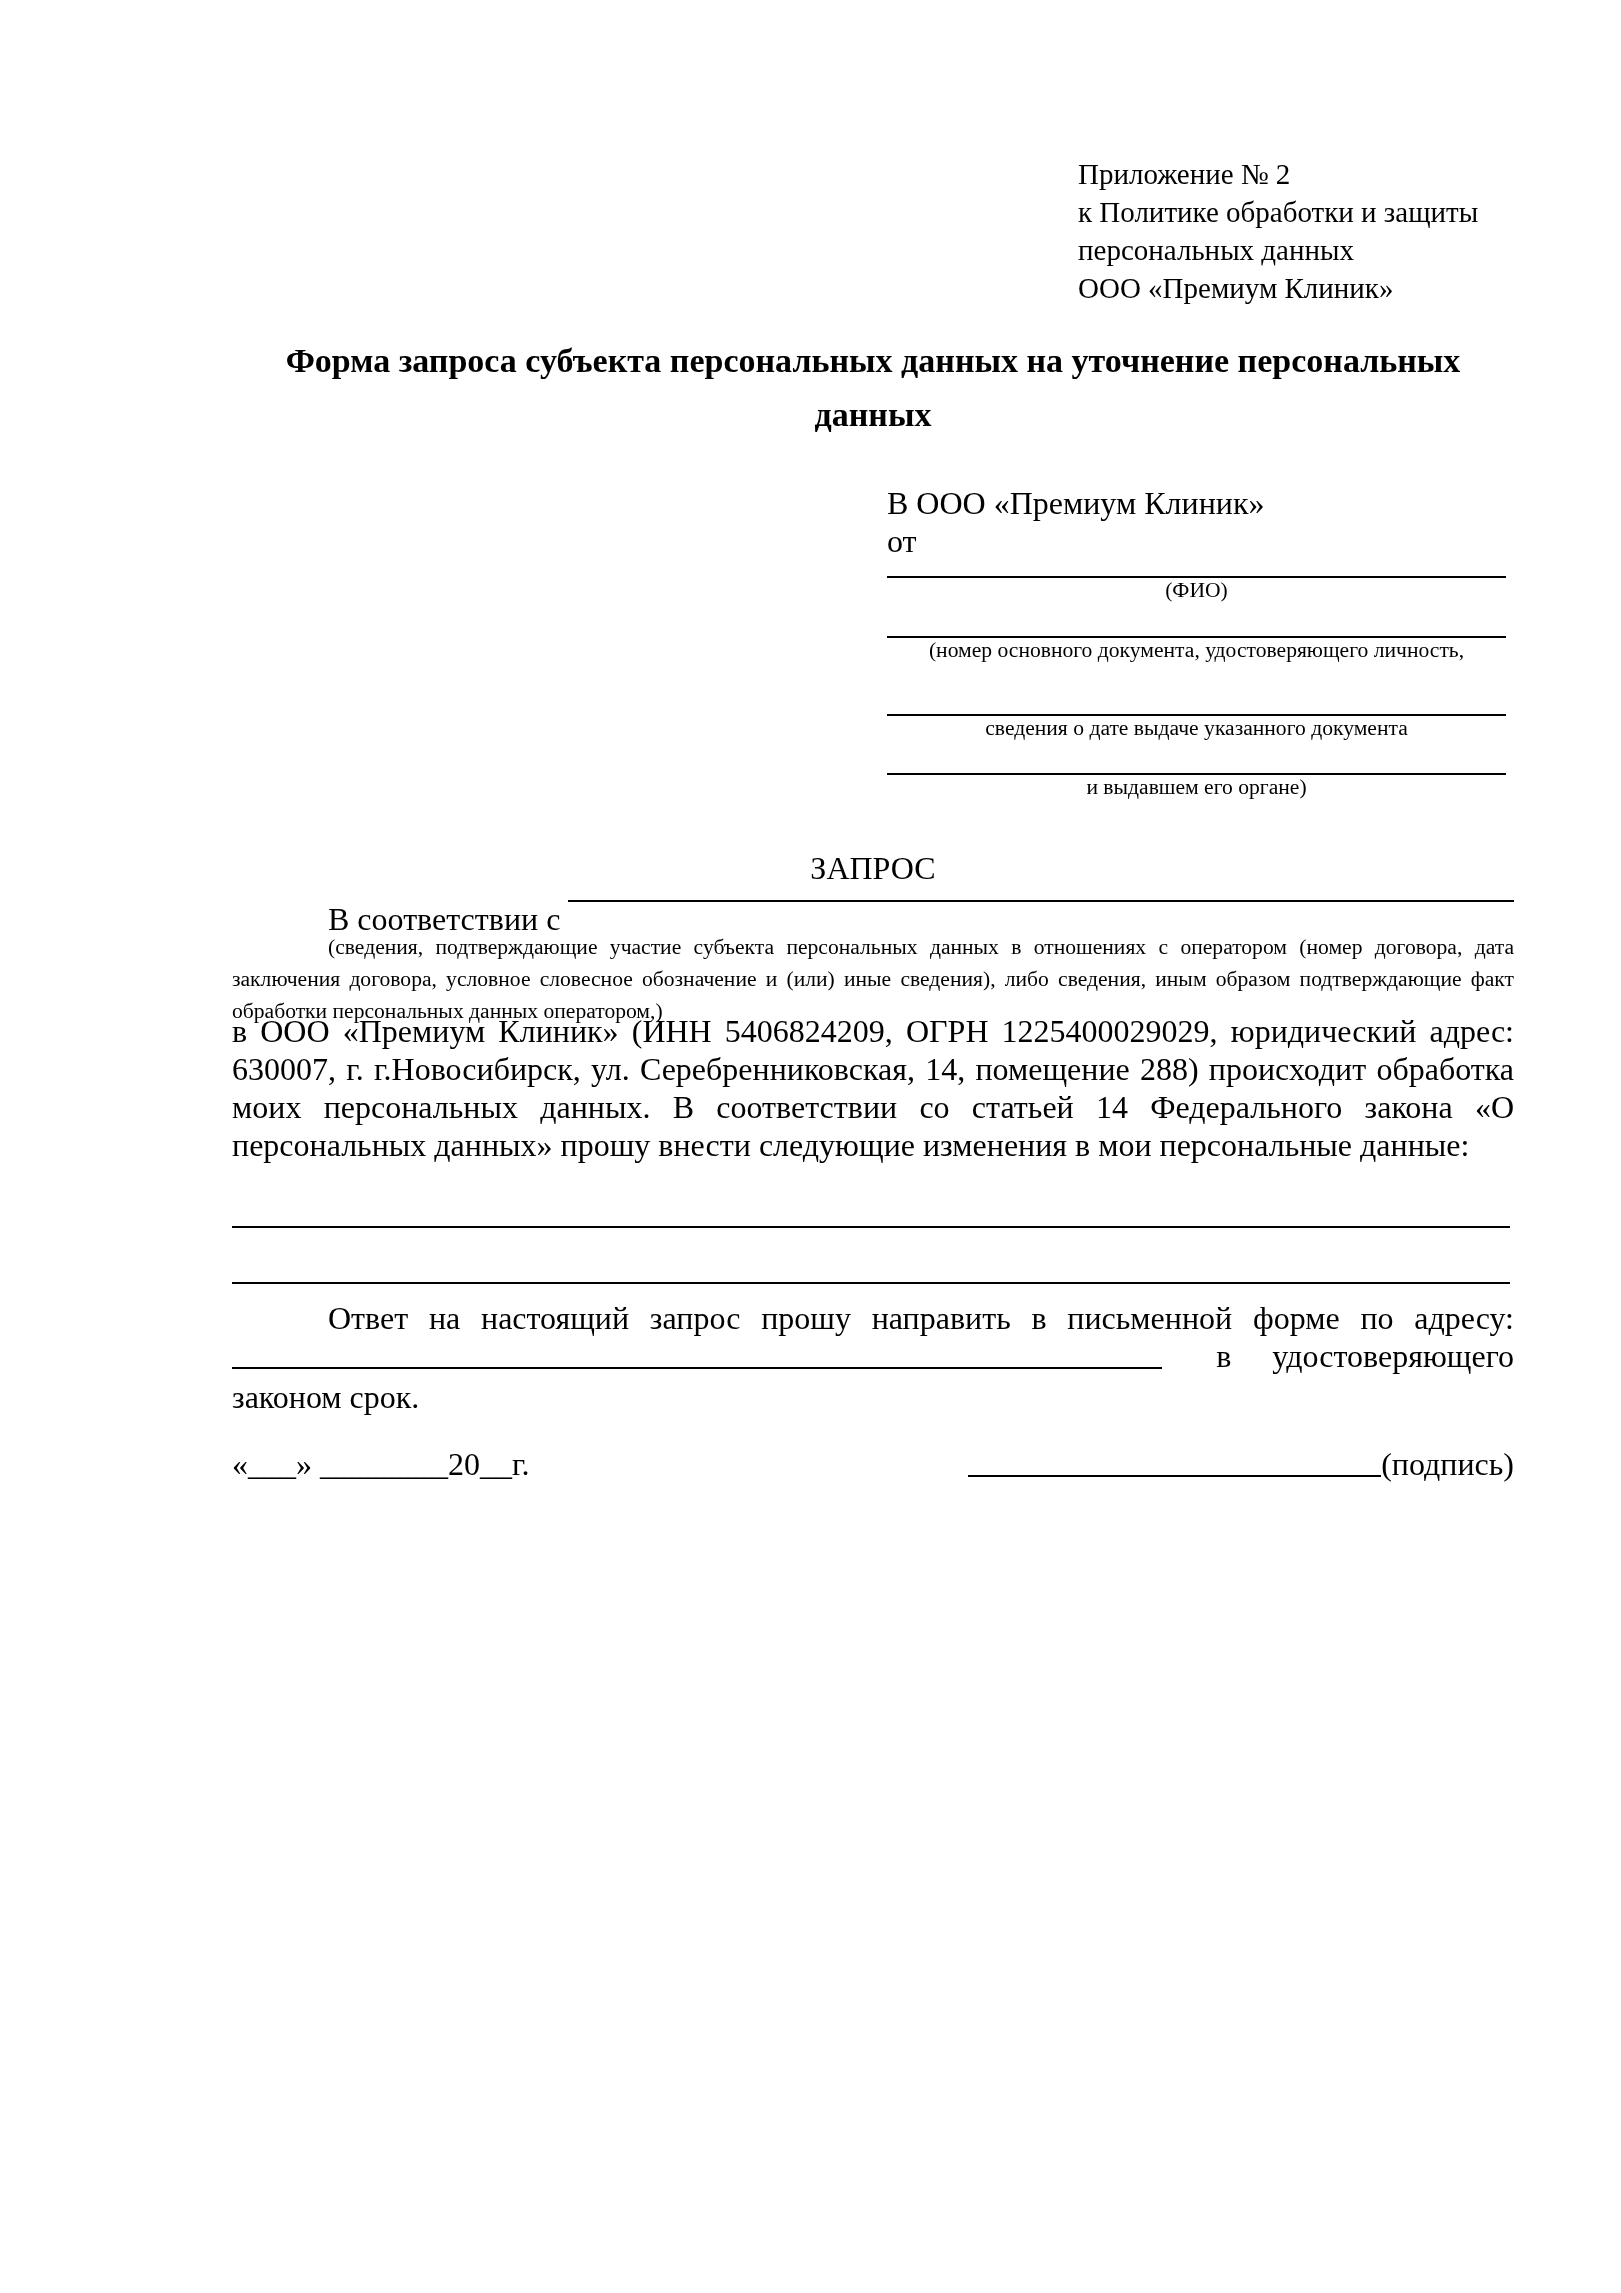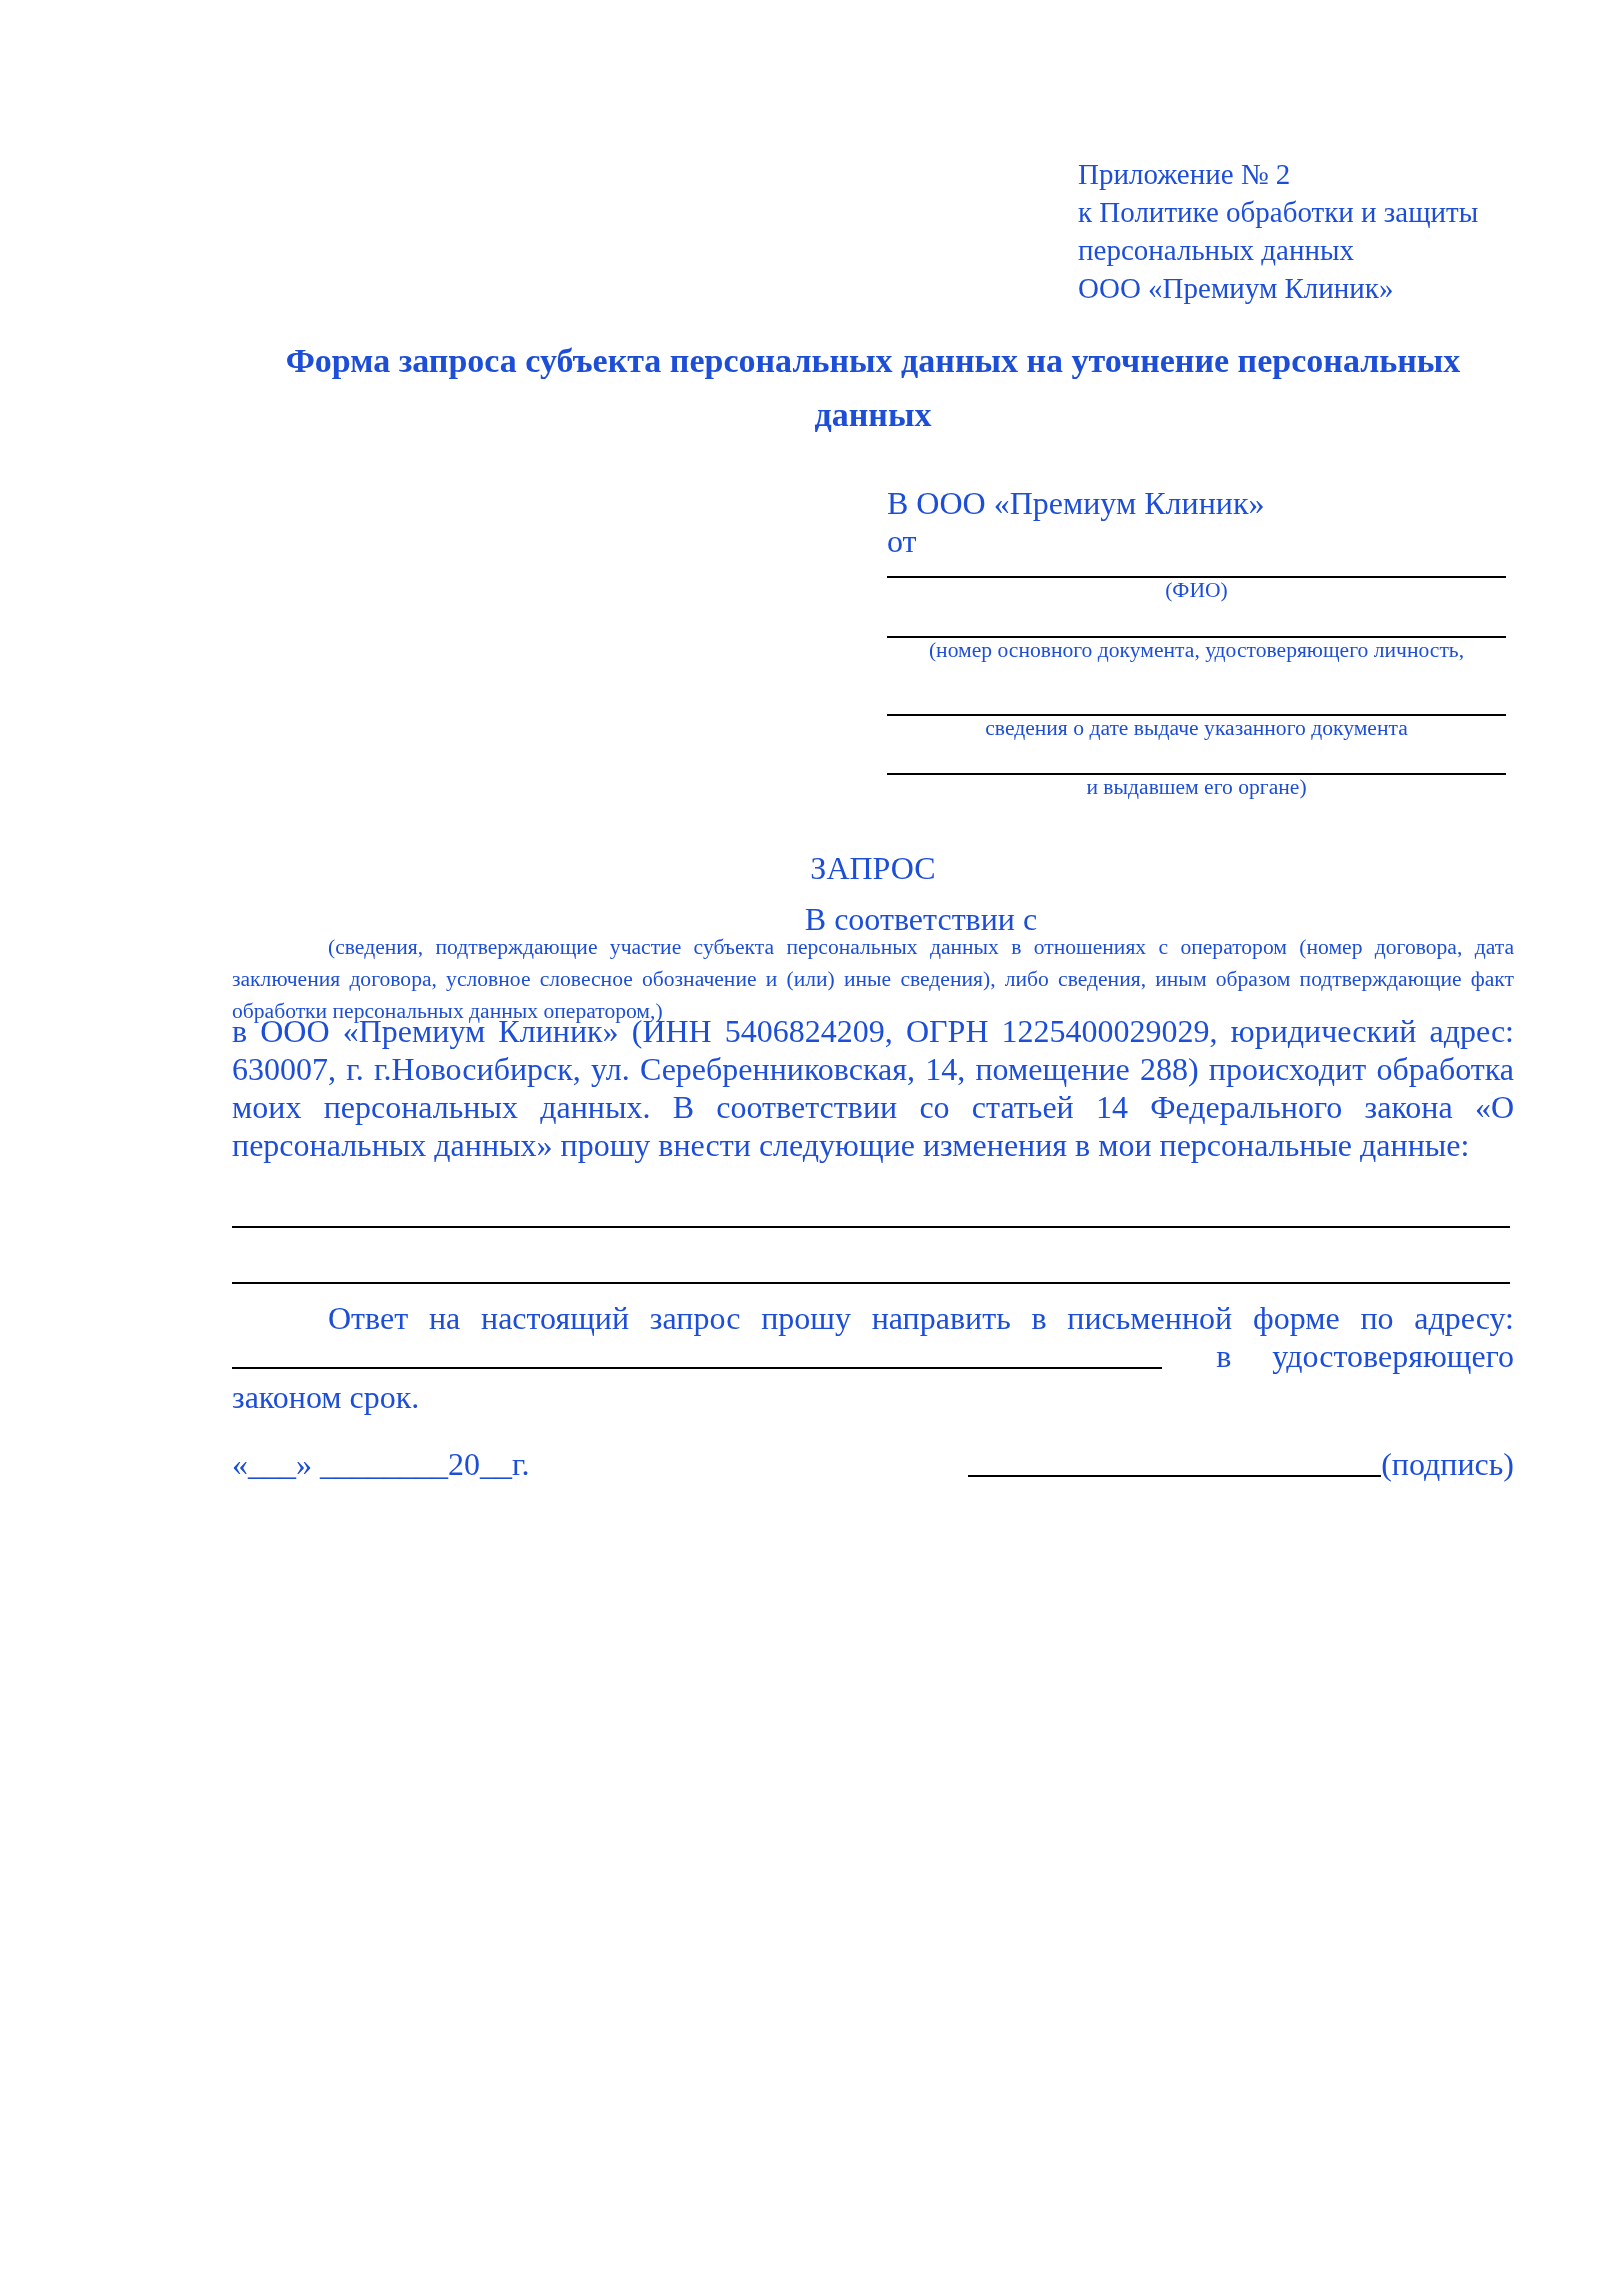--- a/index.html
+++ b/index.html
@@ -1,21 +1,21 @@
 <!DOCTYPE html>
 <html><head>
 <meta charset="utf-8">
 <style>
   html,body { margin:0; padding:0; background:#888; }
   .page {
     position:relative;
     width:1621px; height:2294px;
     margin:0 auto;
     background:#ffffff;
-    color:#1d4ed8;
+    color:#000000;
     font-family:"Liberation Serif","DejaVu Serif",serif;
     overflow:hidden;
   }
   .abs { position:absolute; }
 
   
   .appendix { left:1078px; top:155px; width:451px; font-size:29px; line-height:38px; }
 
   
   .doc-title {
@@ -27,21 +27,21 @@
   .addressee { left:887px; top:484px; width:619px; font-size:32px; line-height:38px; }
   .field-line { border-bottom:2px solid #000; }
   .f1 { height:15.7px; }
   .f2 { height:34px; }
   .f3 { height:51px; }
   .f4 { height:33px; }
   .field-caption { font-size:21.6px; line-height:24.5px; text-align:center; }
 
   .request-heading { left:232px; top:849px; width:1282px; font-size:32px; line-height:38px; text-align:center; }
 
-  .accordance-row { left:232px; top:900px; width:1282px; display:flex; align-items:center; font-size:32px; line-height:38px;flex-direction:column; }
+  .accordance-row { left:232px; top:900px; width:1282px; display:flex; align-items:flex-start; font-size:32px; line-height:38px; }
   .accordance-label { padding-left:96px; white-space:nowrap; }
   .fill-line { flex:1 1 auto; height:0; border-bottom:2px solid #000; margin-bottom:5.9px; margin-left:7.8px; }
 
   .small-note { left:232px; top:931px; width:1282px; font-size:21.6px; line-height:32px; text-align:justify; text-indent:96px; }
 
   .main-paragraph { left:232px; top:1012px; width:1282px; font-size:32px; line-height:38px; text-align:justify; }
 
   .blank-line { left:232px; width:1278px; height:15.7px; border-bottom:2px solid #000; }
   .blank-line.b1 { top:1210px; }
   .blank-line.b2 { top:1266px; }

